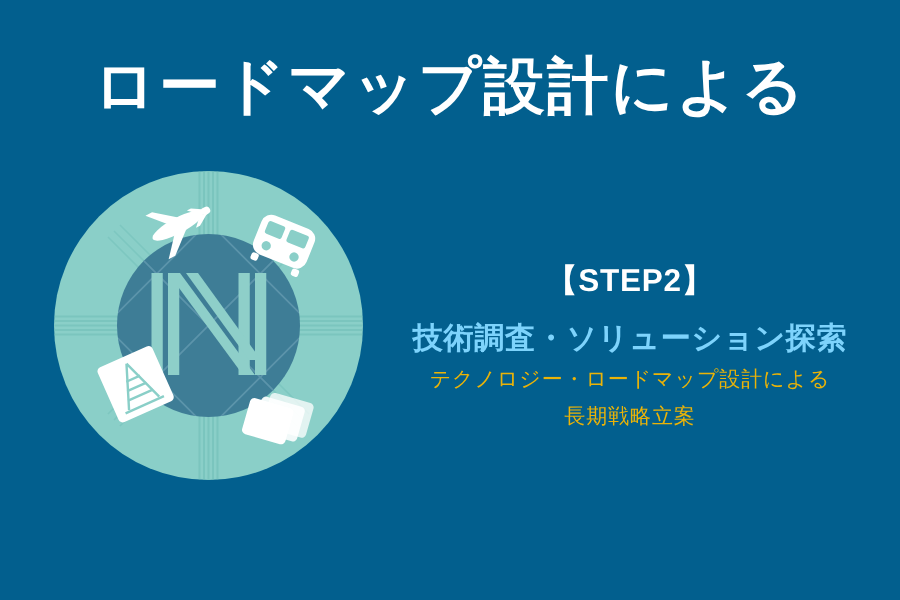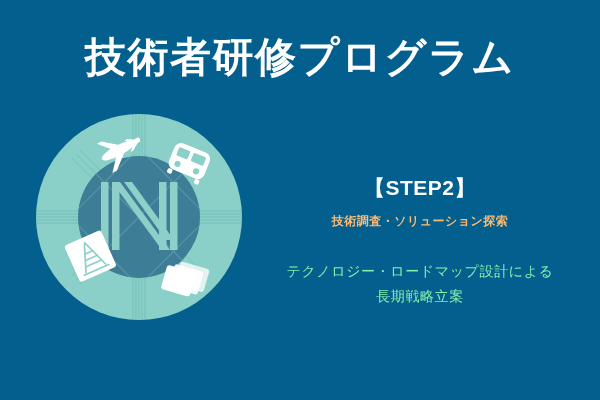--- a/index.html
+++ b/index.html
@@ -63,46 +63,45 @@
   .step-label {
     color: #FFFFFF;
     font-size: 21px;
     font-weight: bold;
     letter-spacing: 0.5px;
     line-height: 1.3;
     white-space: nowrap;
   }
   .step-heading {
     margin-top: 12px;
-    color: #fdba74;
-    font-size: 12px;
+    color: #7dd3fc;
+    font-size: 20px;
     font-weight: bold;
     letter-spacing: 0.5px;
     line-height: 1.35;
     white-space: nowrap;
   }
   .sub-block {
-    margin-top: 30px;
-    color: #86efac;
+    color: #eab308;
     font-size: 14px;
     font-weight: normal;
     letter-spacing: 0.6px;
     line-height: 1.75;
   }
   .sub-line {
     display: block;
     white-space: nowrap;
   }
 </style>
 </head>
 <body>
 
 <div id="slide">
 
-  <div class="title">技術者研修プログラム</div>
+  <div class="title">ロードマップ設計による</div>
 
   <div class="logo-wrap">
     <svg viewBox="0 0 206 206" xmlns="http://www.w3.org/2000/svg" aria-hidden="true">
       <defs>
         <clipPath id="ringClip">
           <path d="M103,0 A103,103 0 1,1 102.9,0 Z M103,42 A61,61 0 1,0 103.1,42 Z" clip-rule="evenodd"></path>
         </clipPath>
         <clipPath id="outerClip">
           <circle cx="103" cy="103" r="103"></circle>
         </clipPath>

